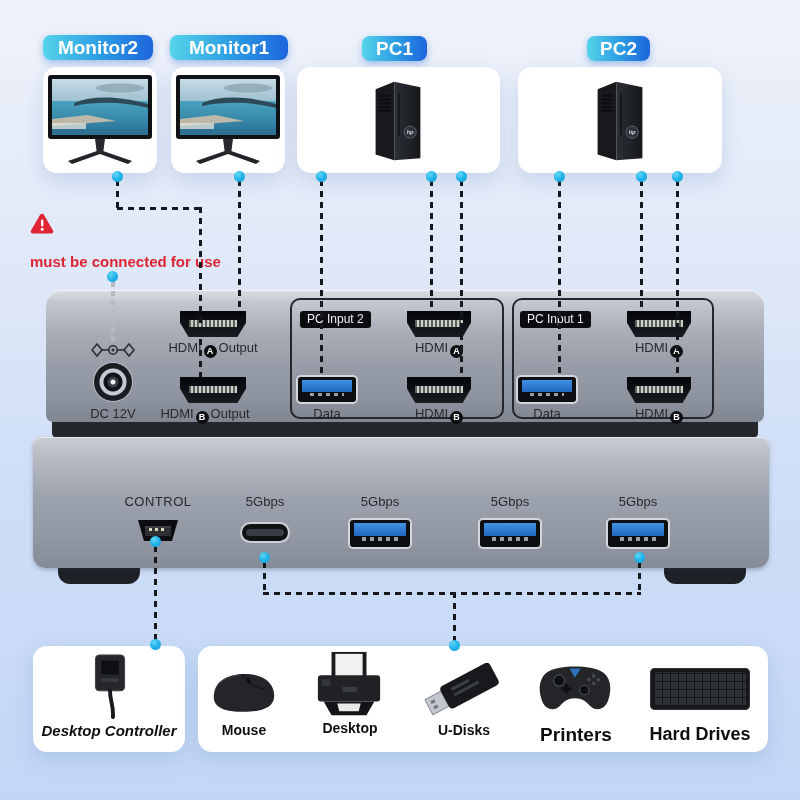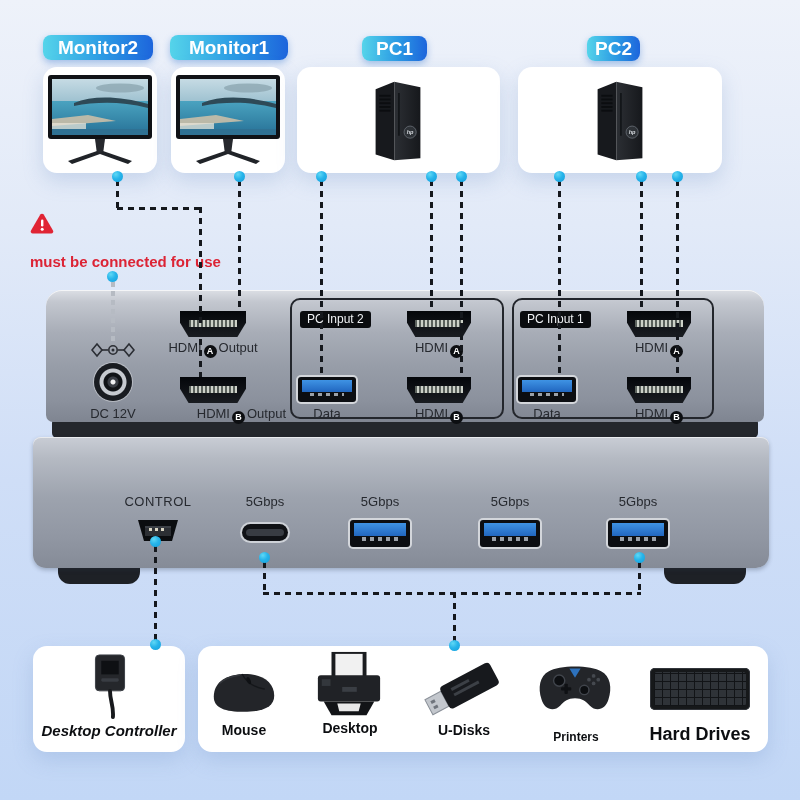--- a/index.html
+++ b/index.html
@@ -94,21 +94,21 @@
 
   <div class="pill" style="left:43px;top:35px;width:110px;">
       <span>Monitor2</span>
     </div>
   <div class="pill" style="left:170px;top:35px;width:118px;">
       <span>Monitor1</span>
     </div>
   <div class="pill" style="left:362px;top:36px;width:65px;">
       <span>PC1</span>
     </div>
-  <div class="pill" style="left:587px;top:36px;width:53px;text-align:right;">
+  <div class="pill" style="left:587px;top:36px;width:63px;text-align:right;">
       <span>PC2</span>
     </div>
 
   <div class="card" style="left:43px;top:67px;width:114px;height:106px;">
     <svg viewBox="0 0 104 92" style="position:absolute;left:5px;top:8px;width:104px;height:92px;">
       <rect x="0" y="0" width="104" height="64" rx="3" fill="#101216"></rect>
       <rect x="4" y="4" width="96" height="24" fill="url(#skyg)"></rect>
       <ellipse cx="72" cy="13" rx="24" ry="4.5" fill="#8fa9b4" opacity=".85"></ellipse>
       <rect x="4" y="26" width="96" height="28" fill="url(#seag)"></rect>
       <path d="M26,28 C45,20 72,21 100,29 L100,33 C72,26 48,27 26,31 Z" fill="#2e4a57"></path>
@@ -221,21 +221,21 @@
     <circle cx="22" cy="8" r="1.5" fill="#2b2e34"></circle>
   </svg>
   <div class="dcjack" style="left:94px;top:363px;"></div>
   <div class="plabel" style="left:83px;top:406px;width:60px;">DC 12V</div>
 
   <div class="hdmi" style="left:180px;top:311px;width:66px;height:26px;"></div>
   <div class="plabel" style="left:158px;top:340px;width:110px;">
     <span>HDMI</span><span class="clet">A</span><span>Output</span>
   </div>
   <div class="hdmi" style="left:180px;top:377px;width:66px;height:26px;"></div>
-  <div class="plabel" style="left:176px;top:406px;width:110px;text-align:right;">
+  <div class="plabel" style="left:150px;top:406px;width:110px;">
     <span>HDMI</span><span class="clet">B</span><span>Output</span>
   </div>
 
   <div class="group-outline" style="left:290px;top:298px;width:210px;height:117px;"></div>
   <div class="inbadge" style="left:300px;top:311px;">PC Input 2</div>
   <div class="usba" style="left:298px;top:377px;width:58px;height:25px;"></div>
   <div class="plabel" style="left:298px;top:406px;width:58px;">Data</div>
   <div class="hdmi" style="left:407px;top:311px;width:64px;height:26px;"></div>
   <div class="plabel" style="left:395px;top:340px;width:90px;">
     <span>HDMI</span><span class="clet">A</span>
@@ -325,19 +325,19 @@
       <polygon points="36,7 48,7 42,17" fill="#2f7fd6" opacity=".85"></polygon>
       <circle cx="25" cy="20" r="6" fill="#0d0f12" stroke="#41454c" stroke-width="1.5"></circle>
       <circle cx="52" cy="30" r="5" fill="#0d0f12" stroke="#41454c" stroke-width="1.5"></circle>
       <rect x="27" y="27" width="11" height="3.6" rx="1" fill="#0f1114"></rect>
       <rect x="30.7" y="23.3" width="3.6" height="11" rx="1" fill="#0f1114"></rect>
       <circle cx="62" cy="15" r="2" fill="#45494f"></circle>
         <circle cx="67" cy="19" r="2" fill="#45494f"></circle>
       <circle cx="57" cy="19" r="2" fill="#45494f"></circle>
         <circle cx="62" cy="23" r="2" fill="#45494f"></circle>
     </svg>
-    <div class="blabel" style="left:338px;top:84px;width:80px;font-size:12px;">Printers</div>
+    <div class="blabel" style="left:338px;top:78px;width:80px;font-size:19px;">Printers</div>
 
     <div class="kbd-icon" style="left:452px;top:22px;width:100px;height:42px;"></div>
     <div class="blabel" style="left:448px;top:78px;width:108px;font-size:18px;">Hard Drives</div>
   </div>
 
 </div>
 
 </body></html>

